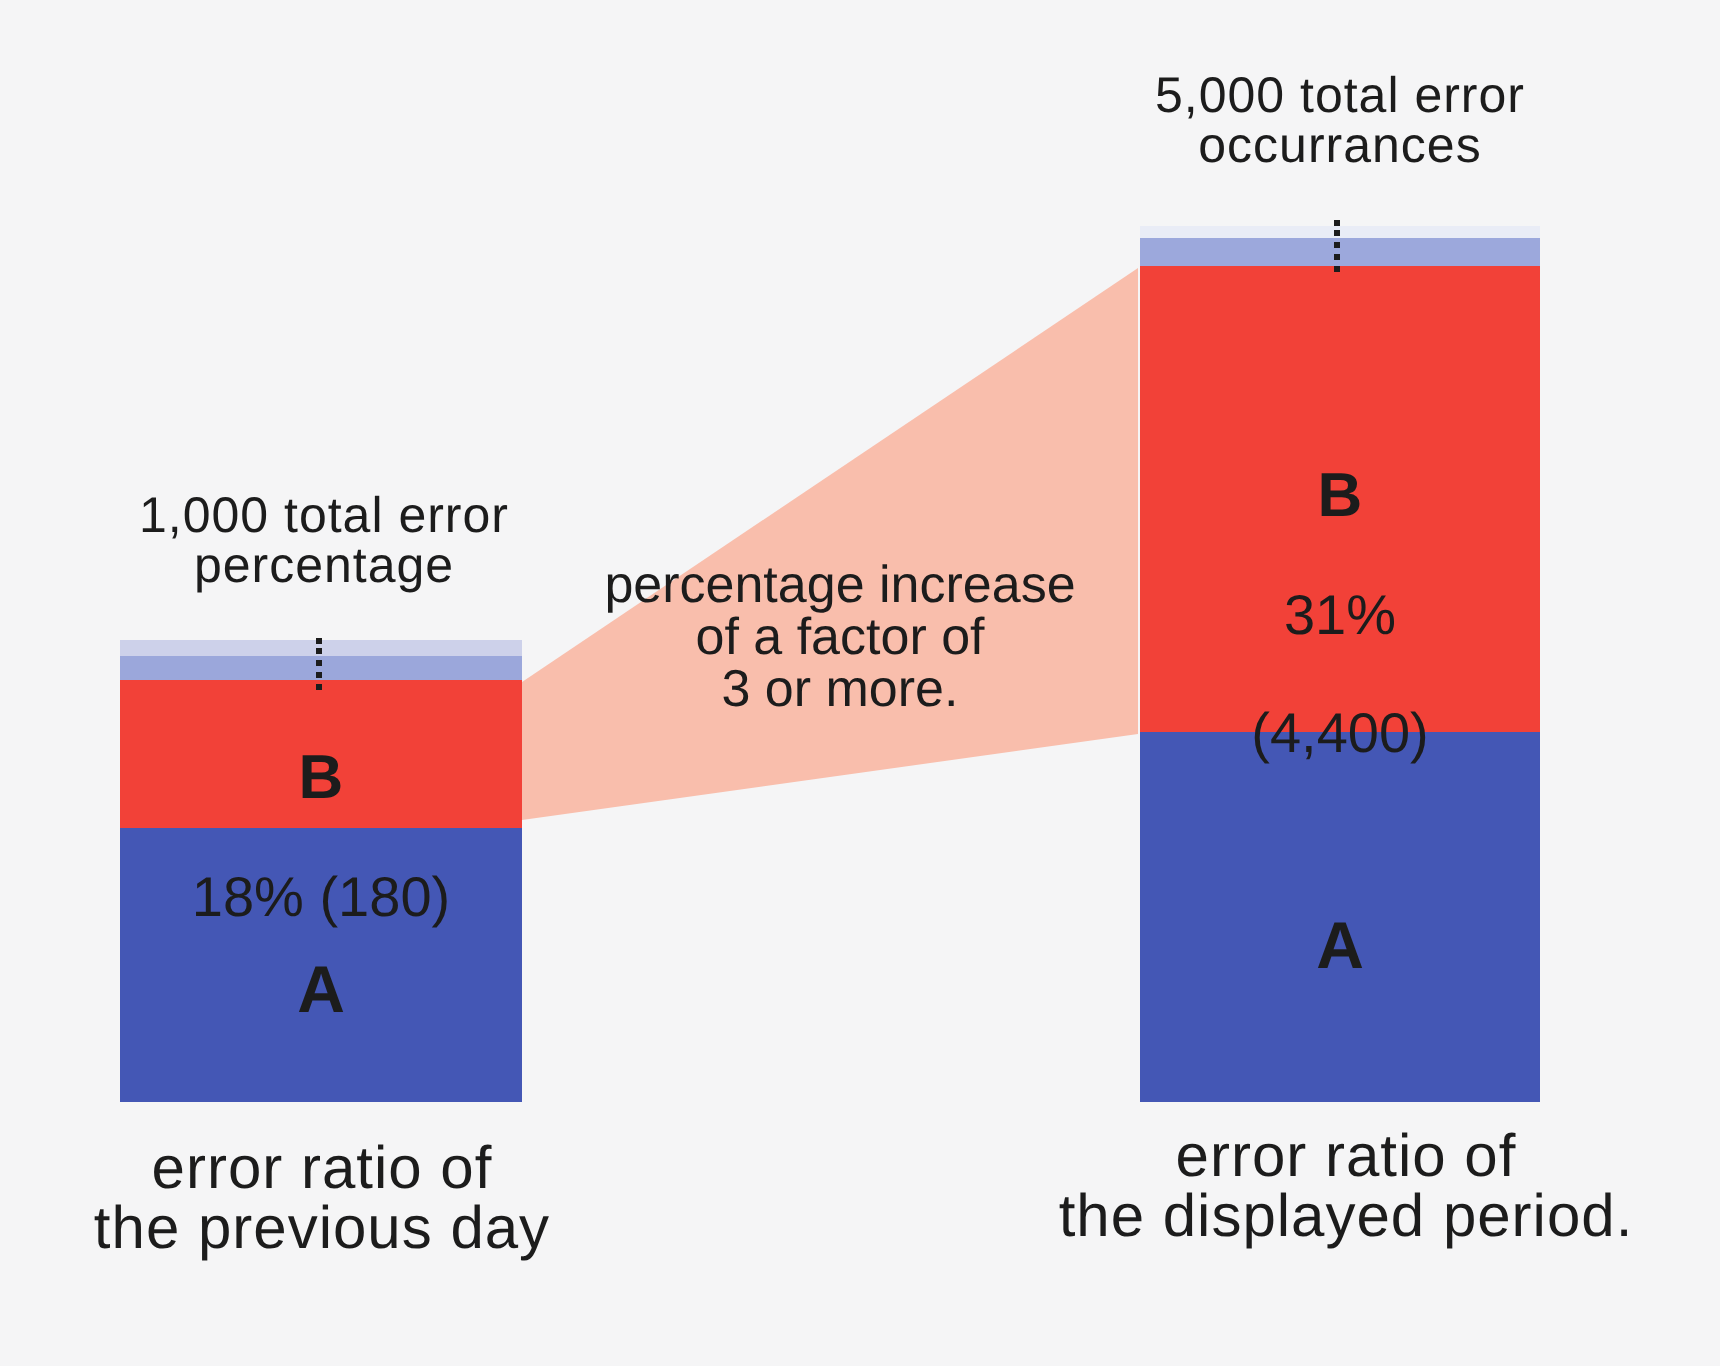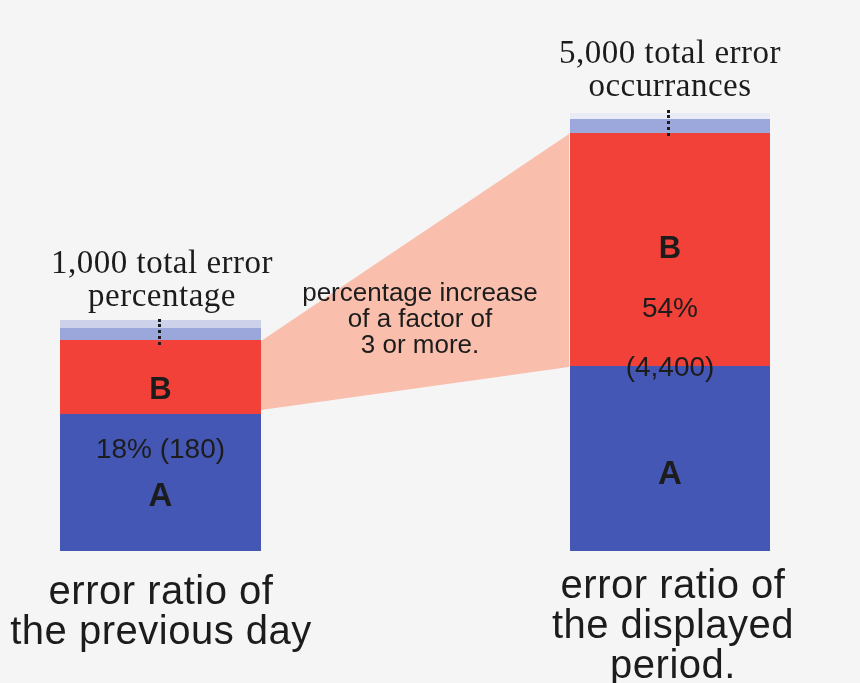--- a/index.html
+++ b/index.html
@@ -51,32 +51,32 @@
   }
   .vdots-left  { left: 158px; top: 319px; height: 26px; }
   .vdots-right { left: 667px; top: 110px; height: 26px; }
   .label {
     position: absolute;
     z-index: 3;
     text-align: center;
     white-space: pre-line;
     line-height: 1.0;
   }
-  .total-label { font-size: 33px; letter-spacing: 0.5px; font-family: Liberation Serif, serif; }
+  .total-label { font-size: 25px; letter-spacing: 0.5px; }
   .total-left  { left: 12px;  top: 246px; width: 300px; }
   .total-right { left: 510px; top: 36px;  width: 320px; }
   .annotation  { left: 250px; top: 279px; width: 340px; font-size: 26px; line-height: 1.0; }
   .seg-label   { line-height: 1.04; }
   .seg-b-left  { left: 60px;  top: 344px; width: 201px; font-size: 28px; }
   .seg-b-right { left: 570px; top: 203px; width: 200px; font-size: 28px; }
   .seg-name { font-weight: bold; font-size: 31px; }
   .seg-a-left  { left: 60px;  top: 462px; width: 201px; }
   .seg-a-right { left: 570px; top: 440px; width: 200px; }
   .a-name { font-weight: bold; font-size: 33px; }
-  .caption { font-size: 40px; line-height: 1.0; letter-spacing: 0.5px; text-align: center; }
+  .caption { font-size: 30px; line-height: 1.0; letter-spacing: 0.5px; text-align: center; }
   .caption-left  { left: 0px;   top: 570px; width: 322px; }
   .caption-right { left: 505px; top: 564px; width: 336px; }
 </style>
 </head>
 <body>
 
 <div class="stage">
 
   <svg class="wedge-svg" viewBox="0 0 860 683" xmlns="http://www.w3.org/2000/svg">
     <polygon points="261,341 569,134 569,367 261,410" fill="#f9beac" id="wedge-poly"></polygon>
@@ -107,21 +107,21 @@
   <div class="label annotation">percentage increase
 of a factor of
 3 or more.</div>
 
   <div class="label seg-label seg-b-left">
     <div class="seg-name">B</div>
     <div>18% (180)</div>
   </div>
   <div class="label seg-label seg-b-right">
     <div class="seg-name">B</div>
-    <div>54%</div>
+    <div>31%</div>
     <div>(4,400)</div>
   </div>
 
   <div class="label seg-a-left">
     <span class="a-name">A</span>
   </div>
   <div class="label seg-a-right">
     <span class="a-name">A</span>
   </div>
 

